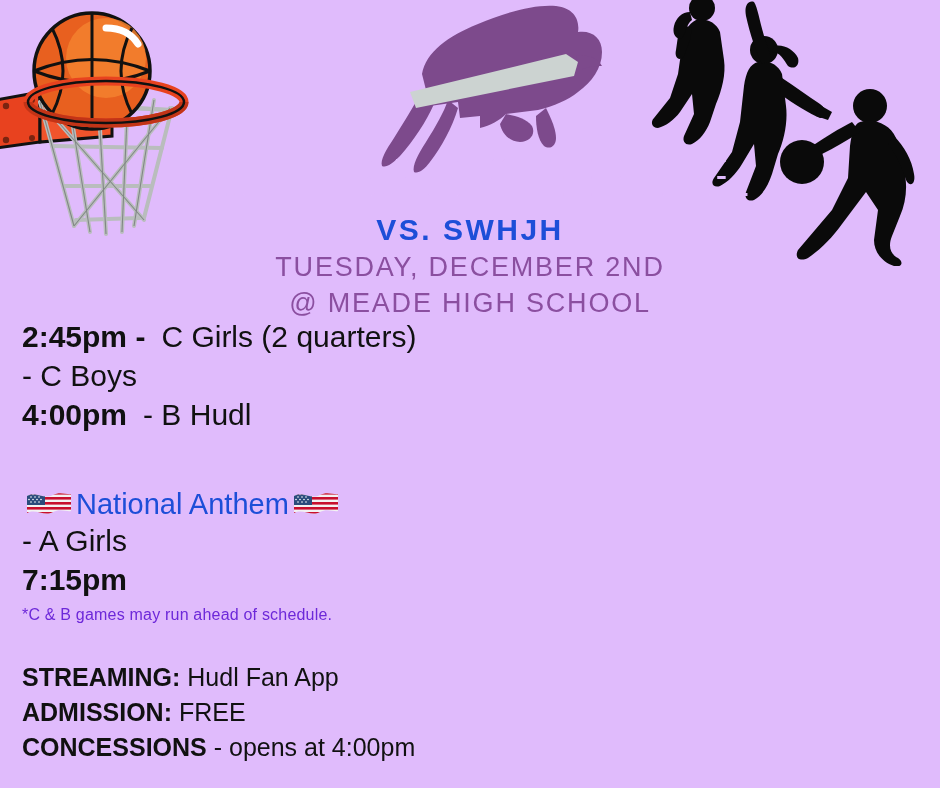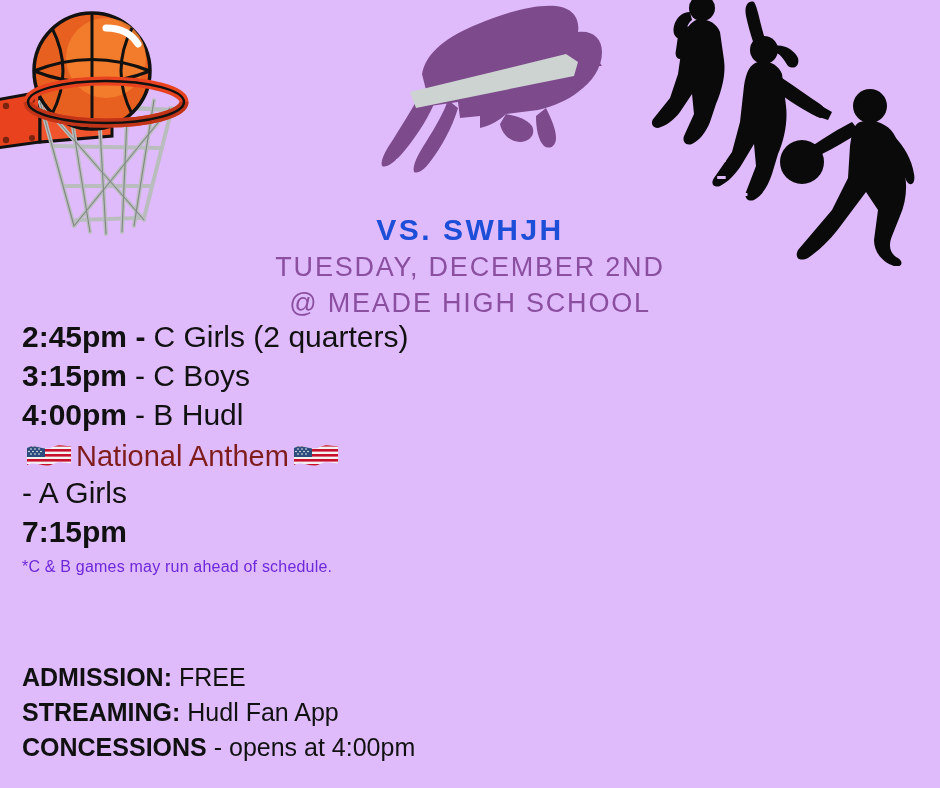--- a/index.html
+++ b/index.html
@@ -100,31 +100,32 @@
   .sched-row {
     display: flex;
     align-items: baseline;
     height: 39px;
     font-size: 30px;
     color: #111;
     white-space: nowrap;
   }
   .sched-time {
     font-weight: 700;
-    margin-right: 8px;
+    margin-right: 16px;
   }
   .sched-event { font-weight: 400; }
 
   .anthem-row {
     display: flex;
     align-items: center;
     height: 39px;
     font-size: 29px;
-    color: #7f1d1d;
+    color: #1d4ed8;
     padding-left: 4px;
+    margin-top: 48px;
   }
   .anthem-label { margin: 0 4px; }
   .flag-icon {
     display: inline-block;
     width: 46px;
     height: 28px;
     position: relative;
     vertical-align: middle;
     flex: none;
   }
@@ -301,21 +302,20 @@
     <div id="venue-line">@ MEADE HIGH SCHOOL</div>
   </div>
 
   <div id="schedule">
 
     <div class="sched-row">
       <span class="sched-time">2:45pm -</span>
       <span class="sched-event">C Girls (2 quarters)</span>
     </div>
     <div class="sched-row">
-      <span class="sched-time">3:15pm</span>
       <span class="sched-event">- C Boys</span>
     </div>
     <div class="sched-row">
       <span class="sched-time">4:00pm</span>
       <span class="sched-event">-  B Hudl</span>
     </div>
 
     <div class="anthem-row">
       <span class="flag-icon">
         <svg viewBox="0 0 46 28" width="46" height="28" xmlns="http://www.w3.org/2000/svg">
@@ -399,26 +399,26 @@
     </div>
     <div class="sched-row">
       <span class="sched-time">7:15pm</span>
     </div>
 
     <div id="footnote">*C &amp; B games may run ahead of schedule.</div>
   </div>
 
   <div id="info-block">
     <div class="info-row">
+      <span class="info-label">STREAMING:</span>
+      <span class="info-value">Hudl Fan App</span>
+    </div>
+    <div class="info-row">
       <span class="info-label">ADMISSION:</span>
       <span class="info-value">FREE</span>
-    </div>
-    <div class="info-row">
-      <span class="info-label">STREAMING:</span>
-      <span class="info-value">Hudl Fan App</span>
     </div>
     <div class="info-row">
       <span class="info-label">CONCESSIONS</span>
       <span class="info-value">- opens at 4:00pm</span>
     </div>
   </div>
 
 </div>
 
 </body></html>

